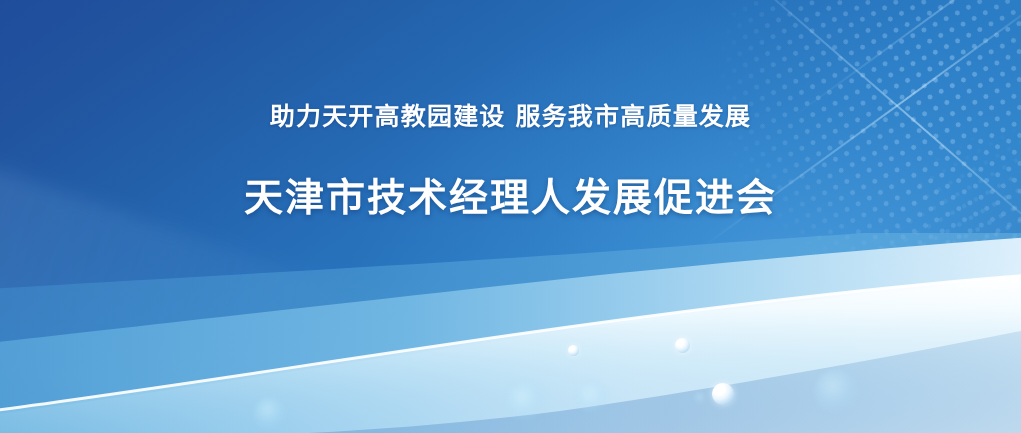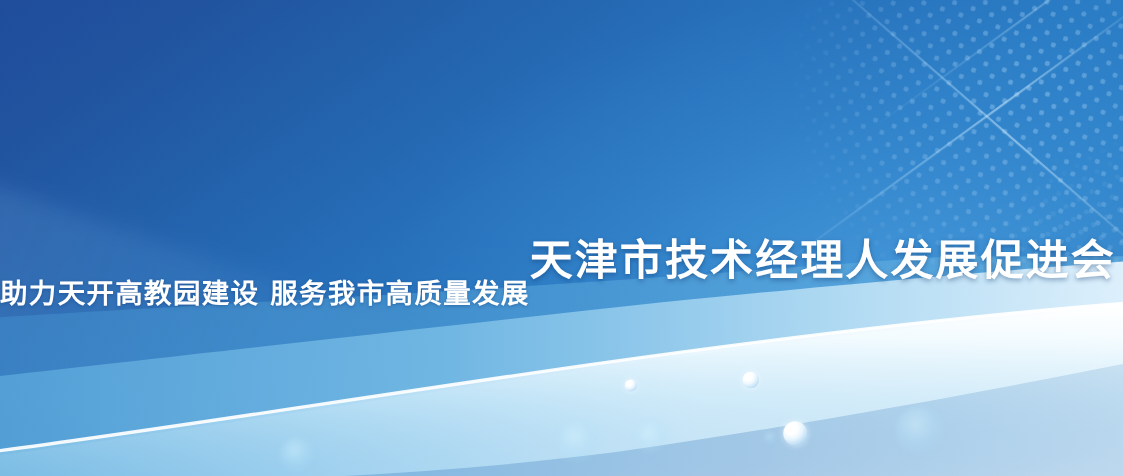--- a/index.html
+++ b/index.html
@@ -166,21 +166,21 @@
         rgba(160, 215, 248, 0) 100%);
     filter: blur(2.5px);
   }
 
   
 
   .content {
     position: absolute;
     inset: 0;
     display: flex;
-    flex-direction: row;
+    flex-direction: column;
     align-items: center;
     z-index: 20;
   }
 
   .subtitle {
     margin-top: 101px;
     font-size: 25px;
     line-height: 1.25;
     font-weight: 600;
     color: #ffffff;

